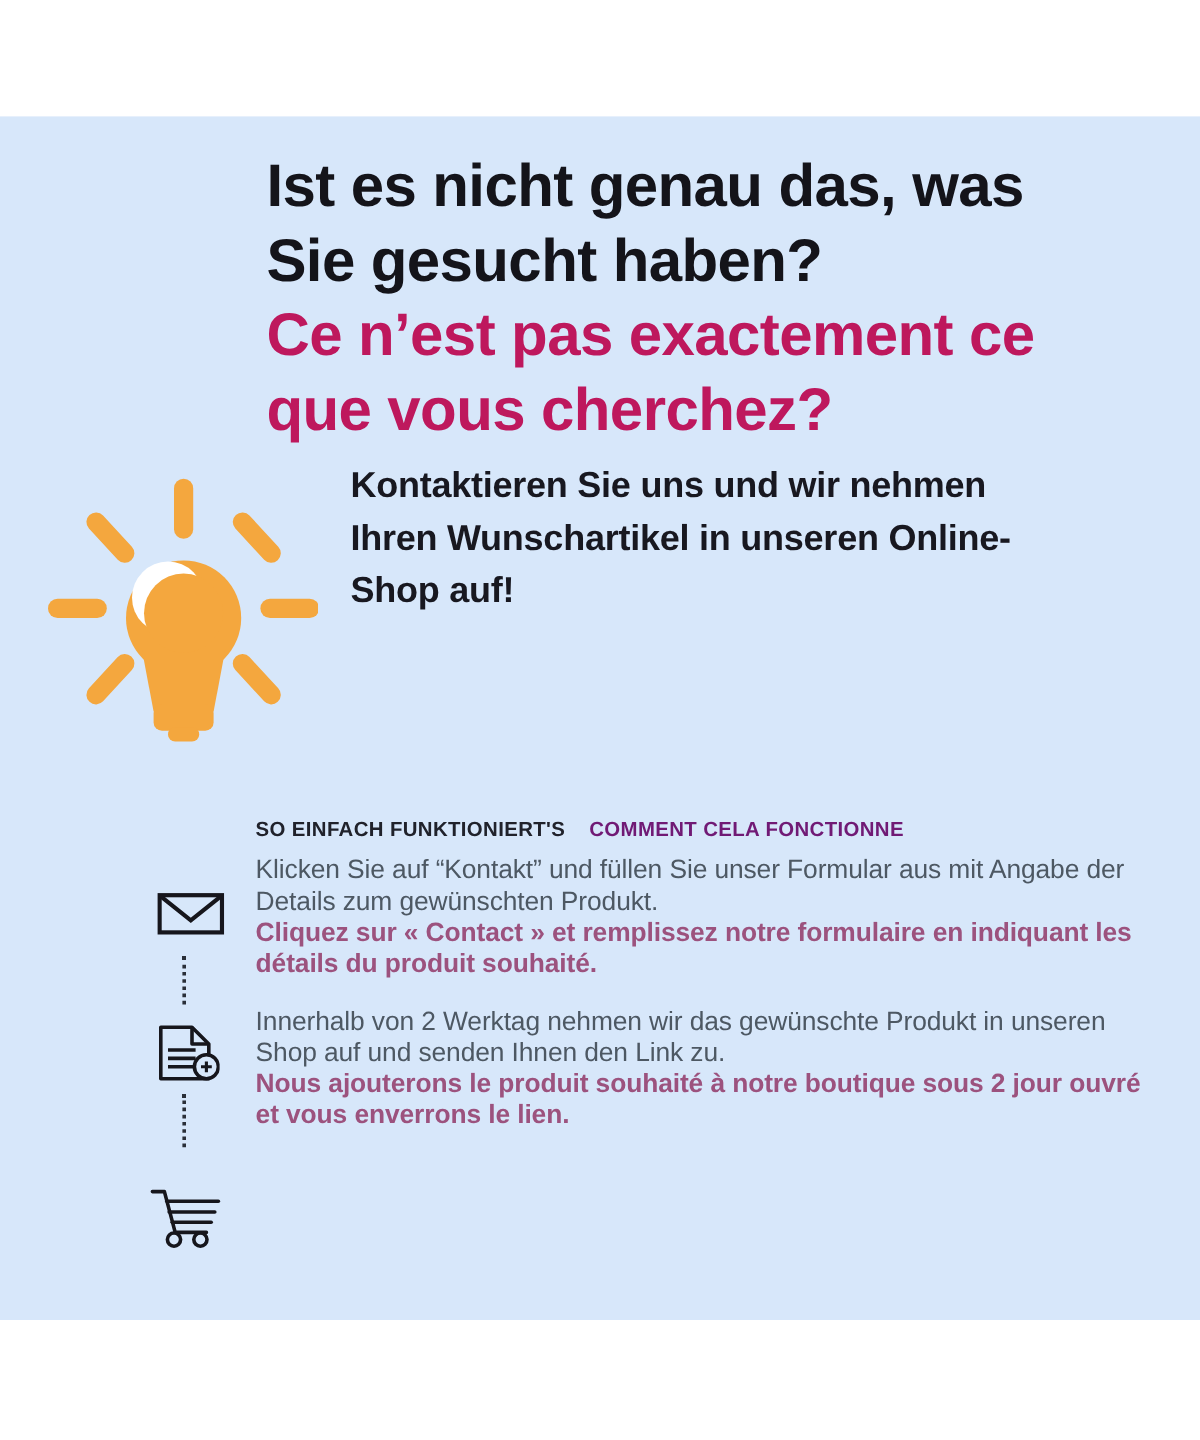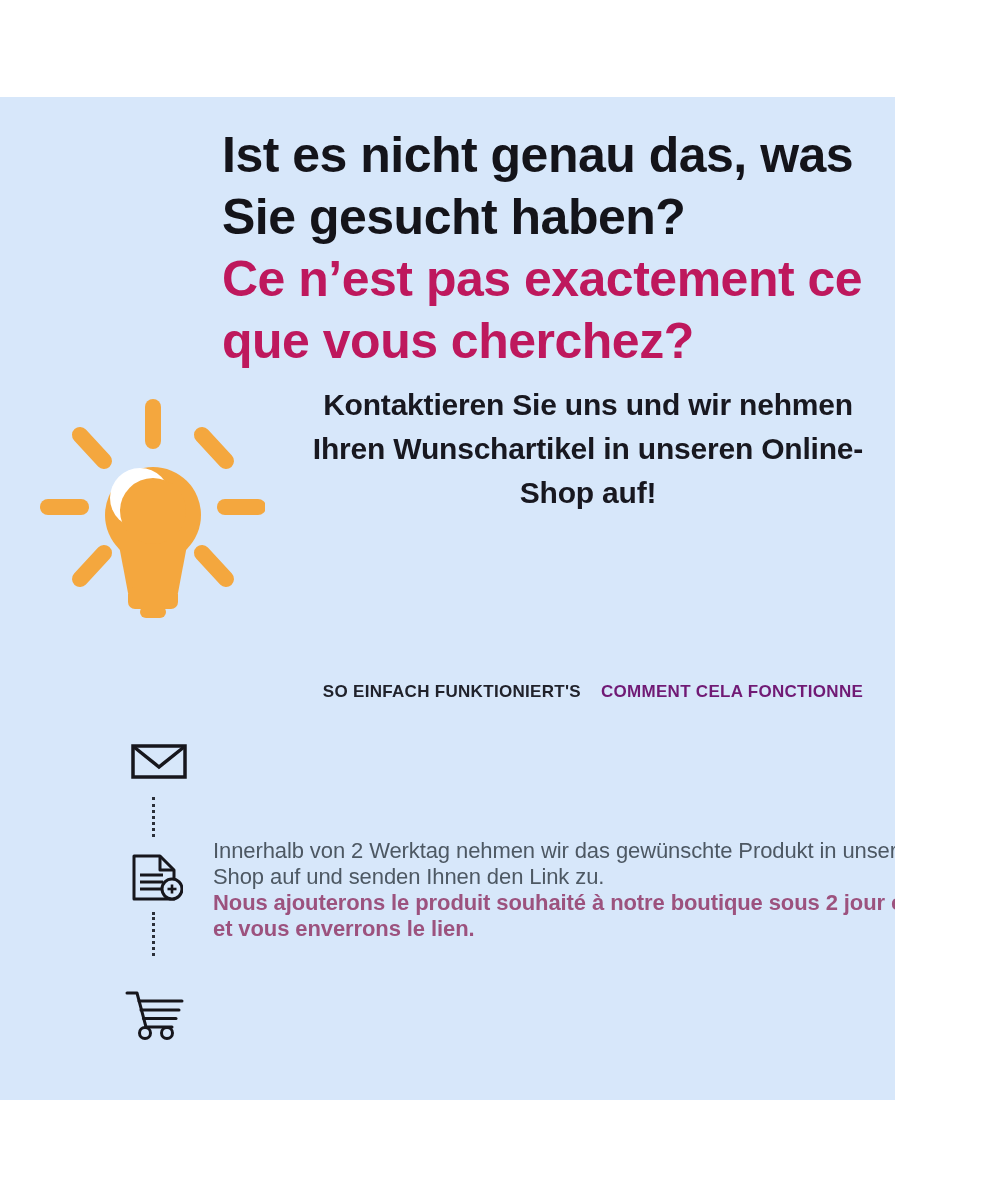--- a/index.html
+++ b/index.html
@@ -1,41 +1,41 @@
 <!DOCTYPE html>
 <html><head>
 <meta charset="utf-8">
 <style>
   html,body{margin:0;padding:0;}
   body{
     width:1000px;height:1200px;background:#ffffff;
     font-family:"Liberation Sans", sans-serif;
     -webkit-font-smoothing:antialiased;
   }
-  .canvas{position:relative;width:895px;height:1200px;background:#ffffff;overflow:hidden;}
+  .canvas{position:relative;width:1000px;height:1200px;background:#ffffff;overflow:hidden;}
   .blue-panel{position:absolute;left:0;top:97px;width:1000px;height:1003px;background:#d7e7fa;}
 
   .headline{
     position:absolute;left:222px;width:715px;margin:0;
     font-size:50px;line-height:62px;font-weight:700;letter-spacing:-0.5px;
     color:#14141a;
   }
   .headline.de{top:124px;}
   .headline.fr{top:248px;color:#be185d;}
 
-  .subtitle{position:absolute;left:312px;top:383px;width:552px;text-align:center;}
+  .subtitle{position:absolute;left:292px;top:383px;width:552px;}
   .subtitle p{
     margin:0;font-size:30px;line-height:44px;font-weight:700;
     color:#181820;letter-spacing:-0.2px;
   }
   .subtitle p.fr{color:#9c527e;}
 
   .section-headers{
     position:absolute;left:213px;top:682px;width:760px;
-    display:flex;gap:20px;align-items:baseline;justify-content:center;
+    display:flex;gap:20px;align-items:baseline;
   }
   .section-headers span{
     font-size:17px;font-weight:700;letter-spacing:0.3px;color:#20222b;white-space:nowrap;
   }
   .section-headers span.fr{color:#701a75;}
 
   .step{position:absolute;left:213px;width:750px;}
   .step p{margin:0;font-size:22px;line-height:26px;letter-spacing:-0.1px;}
   .step p.de{font-weight:400;color:#4d5863;}
   .step p.fr{font-weight:700;color:#9c527e;}
@@ -89,20 +89,24 @@
 
   <div class="section-headers">
     <span class="de">SO EINFACH FUNKTIONIERT'S</span>
     <span class="fr">COMMENT CELA FONCTIONNE</span>
   </div>
 
   <svg class="icon envelope-icon" width="56" height="38" viewBox="0 0 56 38">
     <rect x="2" y="2" width="52" height="31" fill="none" stroke="#16161c" stroke-width="3.5"></rect>
     <polyline points="3,3 28,23 53,3" fill="none" stroke="#16161c" stroke-width="3.5" stroke-linejoin="miter"></polyline>
   </svg>
+  <div class="step s1">
+    <p class="de">Klicken Sie auf “Kontakt” und füllen Sie unser Formular aus mit Angabe der Details zum gewünschten Produkt.</p>
+    <p class="fr">Cliquez sur « Contact » et remplissez notre formulaire en indiquant les détails du produit souhaité.</p>
+  </div>
 
   <div class="dotted-line d1"></div>
 
   <svg class="icon document-icon" width="54" height="54" viewBox="0 0 54 54">
     <path d="M5 4 H31 L45 18 V47 H5 Z" fill="none" stroke="#16161c" stroke-width="3" stroke-linejoin="round"></path>
     <path d="M31 4 V18 H45" fill="none" stroke="#16161c" stroke-width="3" stroke-linejoin="round"></path>
     <line x1="11" y1="23" x2="34" y2="23" stroke="#16161c" stroke-width="3"></line>
     <line x1="11" y1="30" x2="34" y2="30" stroke="#16161c" stroke-width="3"></line>
     <line x1="11" y1="37" x2="34" y2="37" stroke="#16161c" stroke-width="3"></line>
     <circle cx="43" cy="37" r="10" fill="#d7e7fa" stroke="#16161c" stroke-width="3"></circle>

